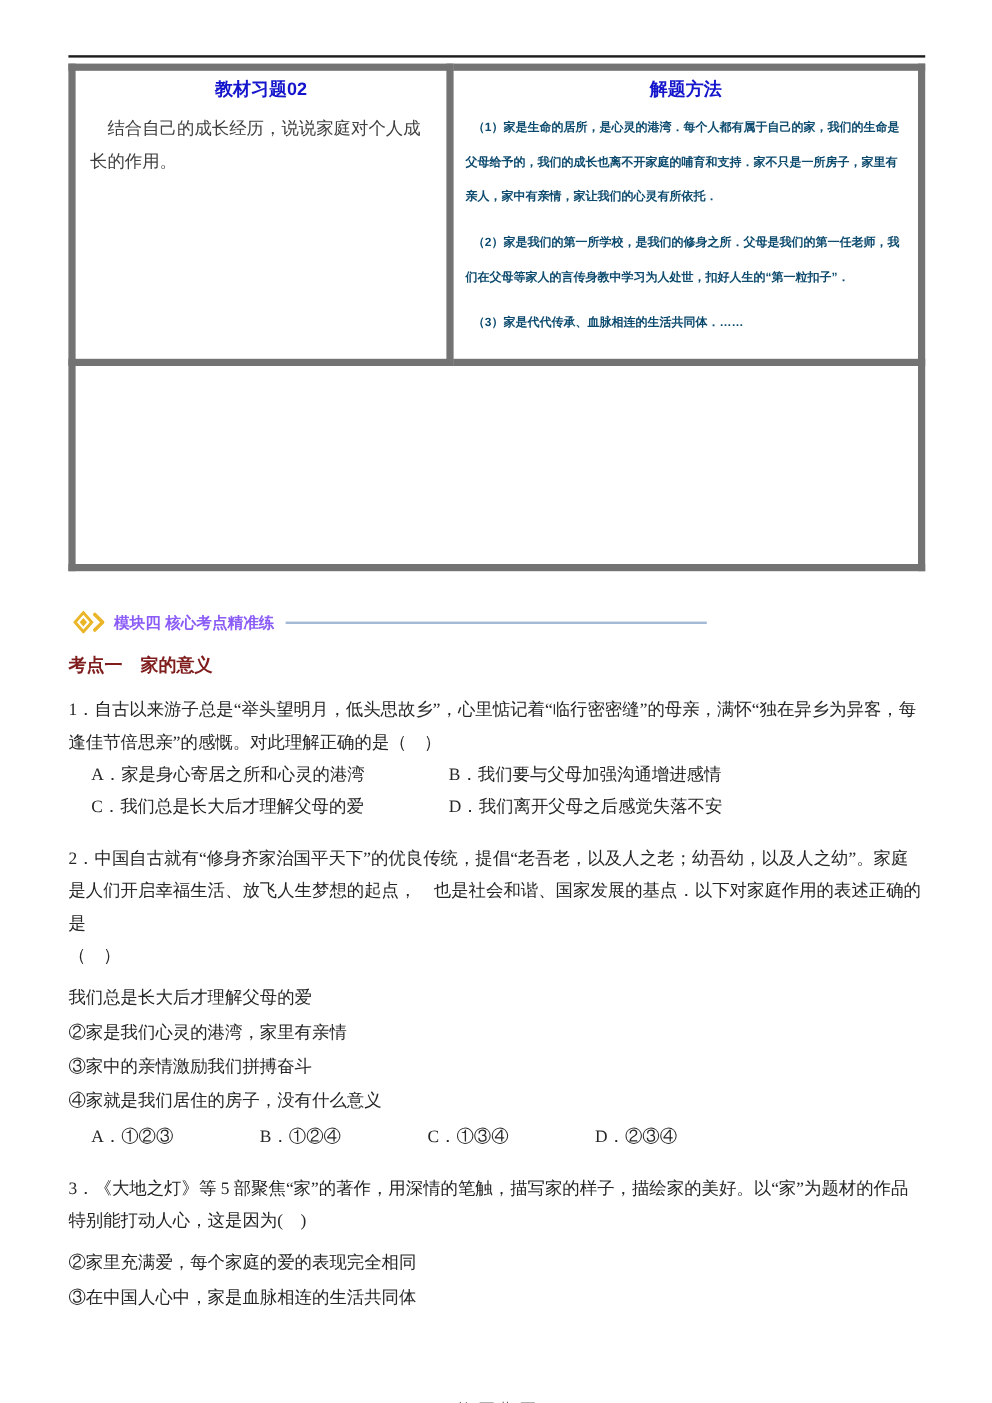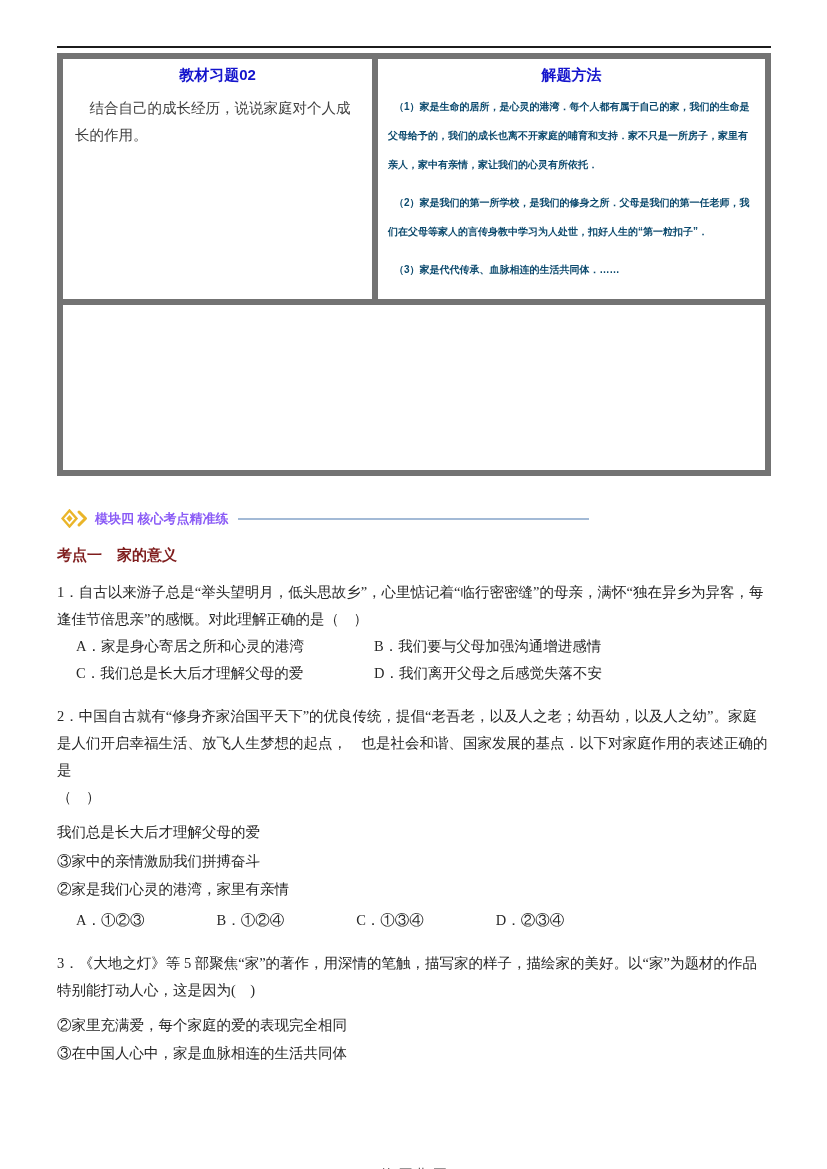--- a/index.html
+++ b/index.html
@@ -118,22 +118,23 @@
       <span>C．我们总是长大后才理解父母的爱</span>
       <span>D．我们离开父母之后感觉失落不安</span>
     </div>
   </div>
 
   <div class="question" style="margin-top:16px;">
     <p class="stem">2．中国自古就有“修身齐家治国平天下”的优良传统，提倡“老吾老，以及人之老；幼吾幼，以及人之幼”。家庭是人们开启幸福生活、放飞人生梦想的起点，　也是社会和谐、国家发展的基点．以下对家庭作用的表述正确的是</p>
     <p class="paren-line">（　）</p>
     <div class="items-block">
       <p class="item-line">我们总是长大后才理解父母的爱</p>
+      <p class="item-line">②家是我们心灵的港湾，家里有亲情</p>
       <p class="item-line">③家中的亲情激励我们拼搏奋斗</p>
-      <p class="item-line">②家是我们心灵的港湾，家里有亲情</p>
+      <p class="item-line">④家就是我们居住的房子，没有什么意义</p>
     </div>
     <div class="abcd-row">
       <span>A．①②③</span>
       <span>B．①②④</span>
       <span>C．①③④</span>
       <span>D．②③④</span>
     </div>
   </div>
 
   <div class="question" style="margin-top:16px;">

